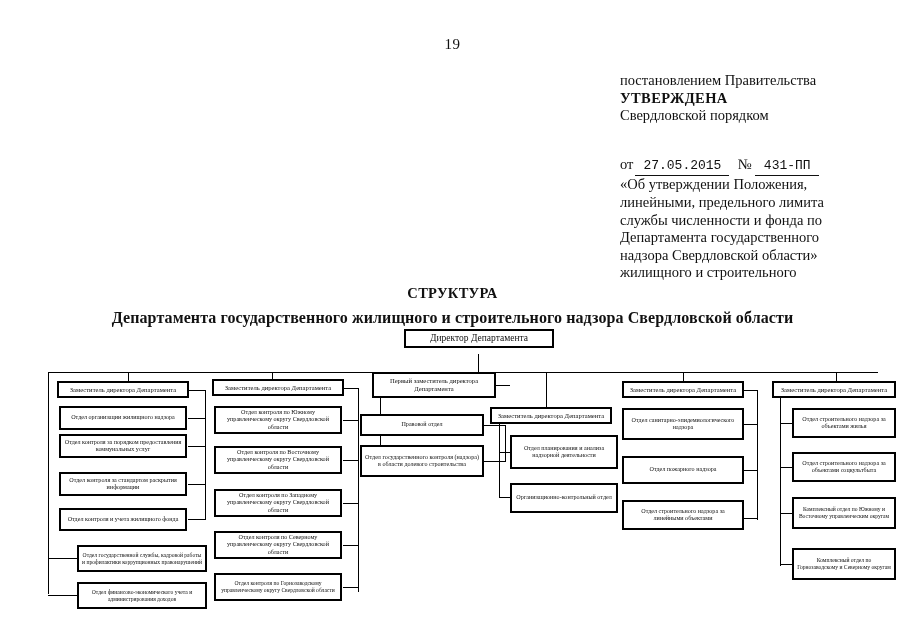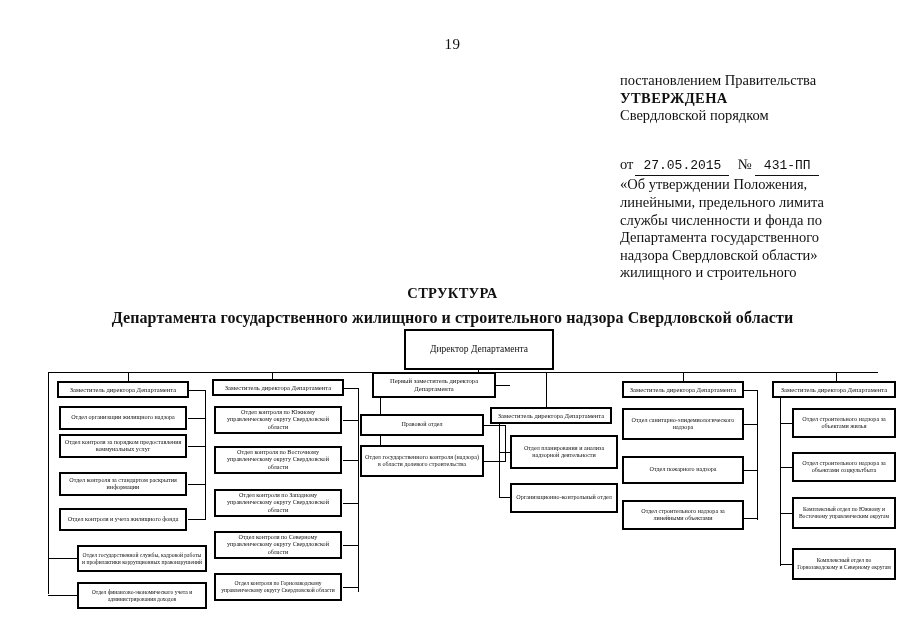--- a/index.html
+++ b/index.html
@@ -158,21 +158,21 @@
     <div class="ln">Департамента государственного</div>
     <div class="ln">надзора Свердловской области»</div>
     <div class="ln">жилищного и строительного</div>
   </div>
 
   <div class="chart-title">СТРУКТУРА</div>
   <div class="chart-subtitle">Департамента государственного жилищного и строительного надзора Свердловской области</div>
 
   <div class="chart">
 
-    <div class="node root" style="left:404px; top:329px; width:150px; height:41px;">Директор Департамента</div>
+    <div class="node root" style="left:404px; top:329px; width:150px; height:19px;">Директор Департамента</div>
 
     <div class="line v" style="left:478px; top:354px; height:19px;"></div>
 
     <div class="line h" style="left:48px; top:372px; width:830px;"></div>
 
     <div class="line v" style="left:48px;  top:372px; height:10px;"></div>
     <div class="line v" style="left:128px; top:372px; height:10px;"></div>
     <div class="line v" style="left:272px; top:372px; height:10px;"></div>
     <div class="line v" style="left:430px; top:372px; height:5px;"></div>
     <div class="line v" style="left:546px; top:372px; height:35px;"></div>

